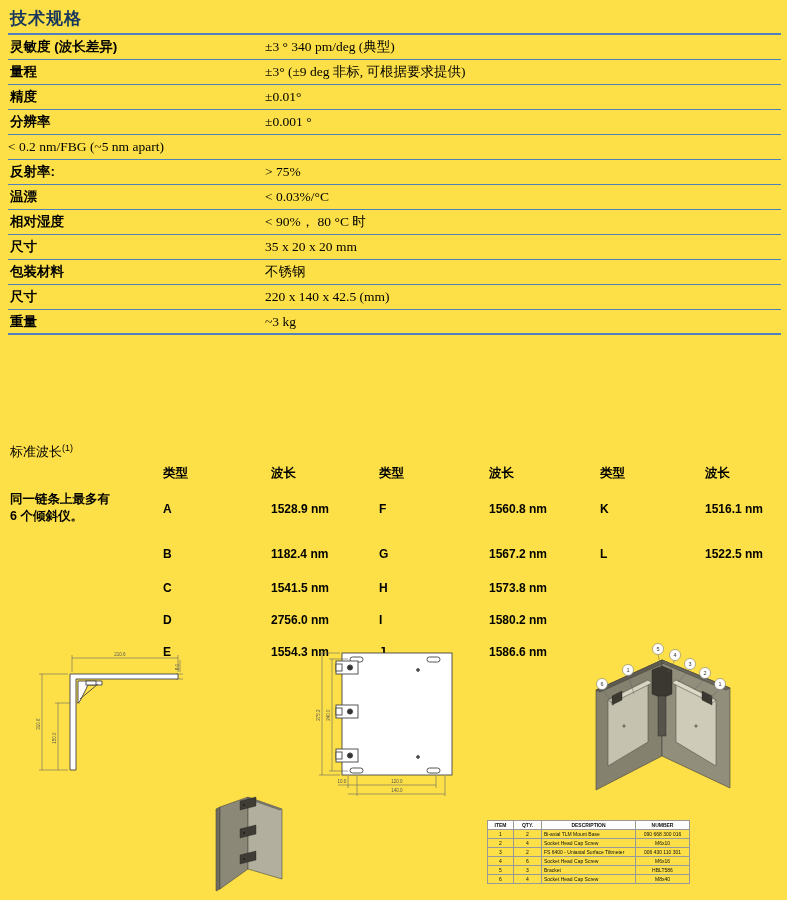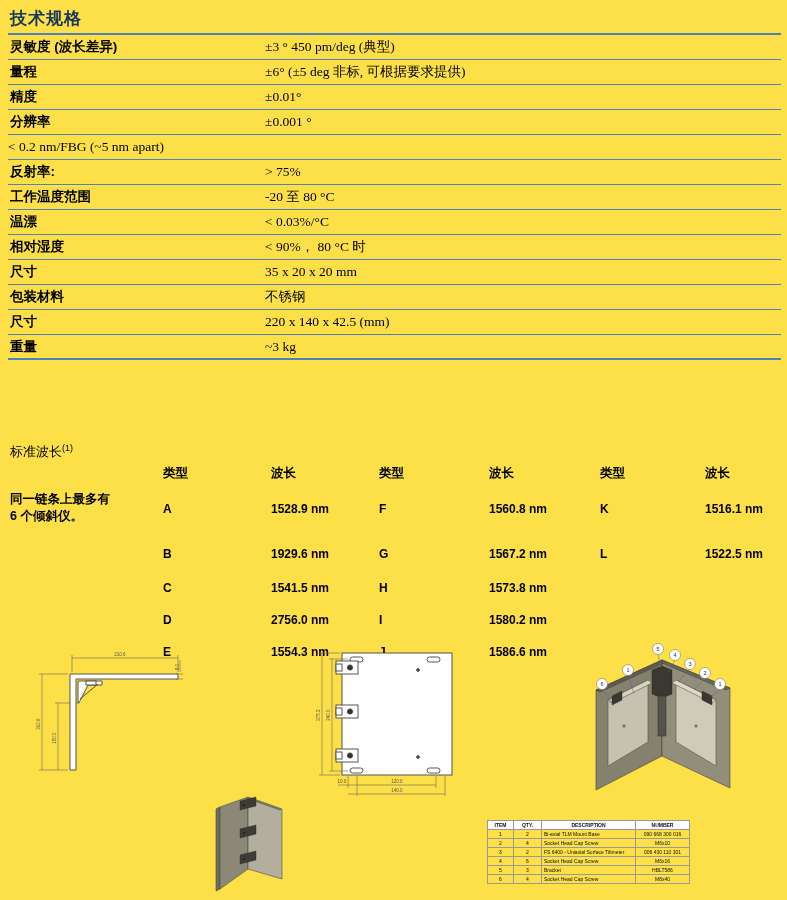--- a/index.html
+++ b/index.html
@@ -45,44 +45,40 @@
 </head>
 <body>
 
 <div class="page">
 
   <div class="title">技术规格</div>
 
   <div class="spec-table">
     <div class="spec-row">
         <div class="spec-label">灵敏度 (波长差异)</div>
-        <div class="spec-value">±3 ° 450 pm/deg (典型)</div>
+        <div class="spec-value">±3 ° 340 pm/deg (典型)</div>
       </div>
     <div class="spec-row">
         <div class="spec-label">量程</div>
-        <div class="spec-value">±6° (±5 deg 非标, 可根据要求提供)</div>
+        <div class="spec-value">±3° (±9 deg 非标, 可根据要求提供)</div>
       </div>
     <div class="spec-row">
         <div class="spec-label">精度</div>
         <div class="spec-value">±0.01°</div>
       </div>
     <div class="spec-row">
         <div class="spec-label">分辨率</div>
         <div class="spec-value">±0.001 °</div>
       </div>
     <div class="spec-row">
         <div class="spec-value">&lt; 0.2 nm/FBG (~5 nm apart)</div>
       </div>
     <div class="spec-row">
         <div class="spec-label">反射率:</div>
         <div class="spec-value">&gt; 75%</div>
-      </div>
-    <div class="spec-row">
-        <div class="spec-label">工作温度范围</div>
-        <div class="spec-value">-20 至 80 °C</div>
       </div>
     <div class="spec-row">
         <div class="spec-label">温漂</div>
         <div class="spec-value">&lt; 0.03%/°C</div>
       </div>
     <div class="spec-row">
         <div class="spec-label">相对湿度</div>
         <div class="spec-value">&lt; 90%， 80 °C 时</div>
       </div>
     <div class="spec-row">
@@ -123,21 +119,21 @@
     <div class="wl-row" style="top:45px;">
       <span class="wl-cell c1">A</span>
       <span class="wl-cell c2">1528.9 nm</span>
       <span class="wl-cell c3">F</span>
       <span class="wl-cell c4">1560.8 nm</span>
       <span class="wl-cell c5">K</span>
       <span class="wl-cell c6">1516.1 nm</span>
     </div>
     <div class="wl-row" style="top:90px;">
       <span class="wl-cell c1">B</span>
-      <span class="wl-cell c2">1929.6 nm</span>
+      <span class="wl-cell c2">1182.4 nm</span>
       <span class="wl-cell c3">G</span>
       <span class="wl-cell c4">1567.2 nm</span>
       <span class="wl-cell c5">L</span>
       <span class="wl-cell c6">1522.5 nm</span>
     </div>
     <div class="wl-row" style="top:124px;">
       <span class="wl-cell c1">C</span>
       <span class="wl-cell c2">1541.5 nm</span>
       <span class="wl-cell c3">H</span>
       <span class="wl-cell c4">1573.8 nm</span>

